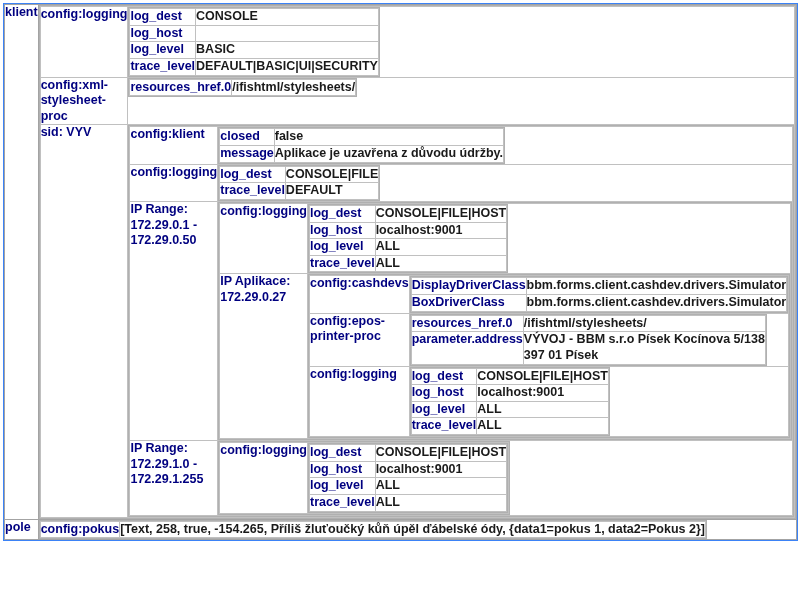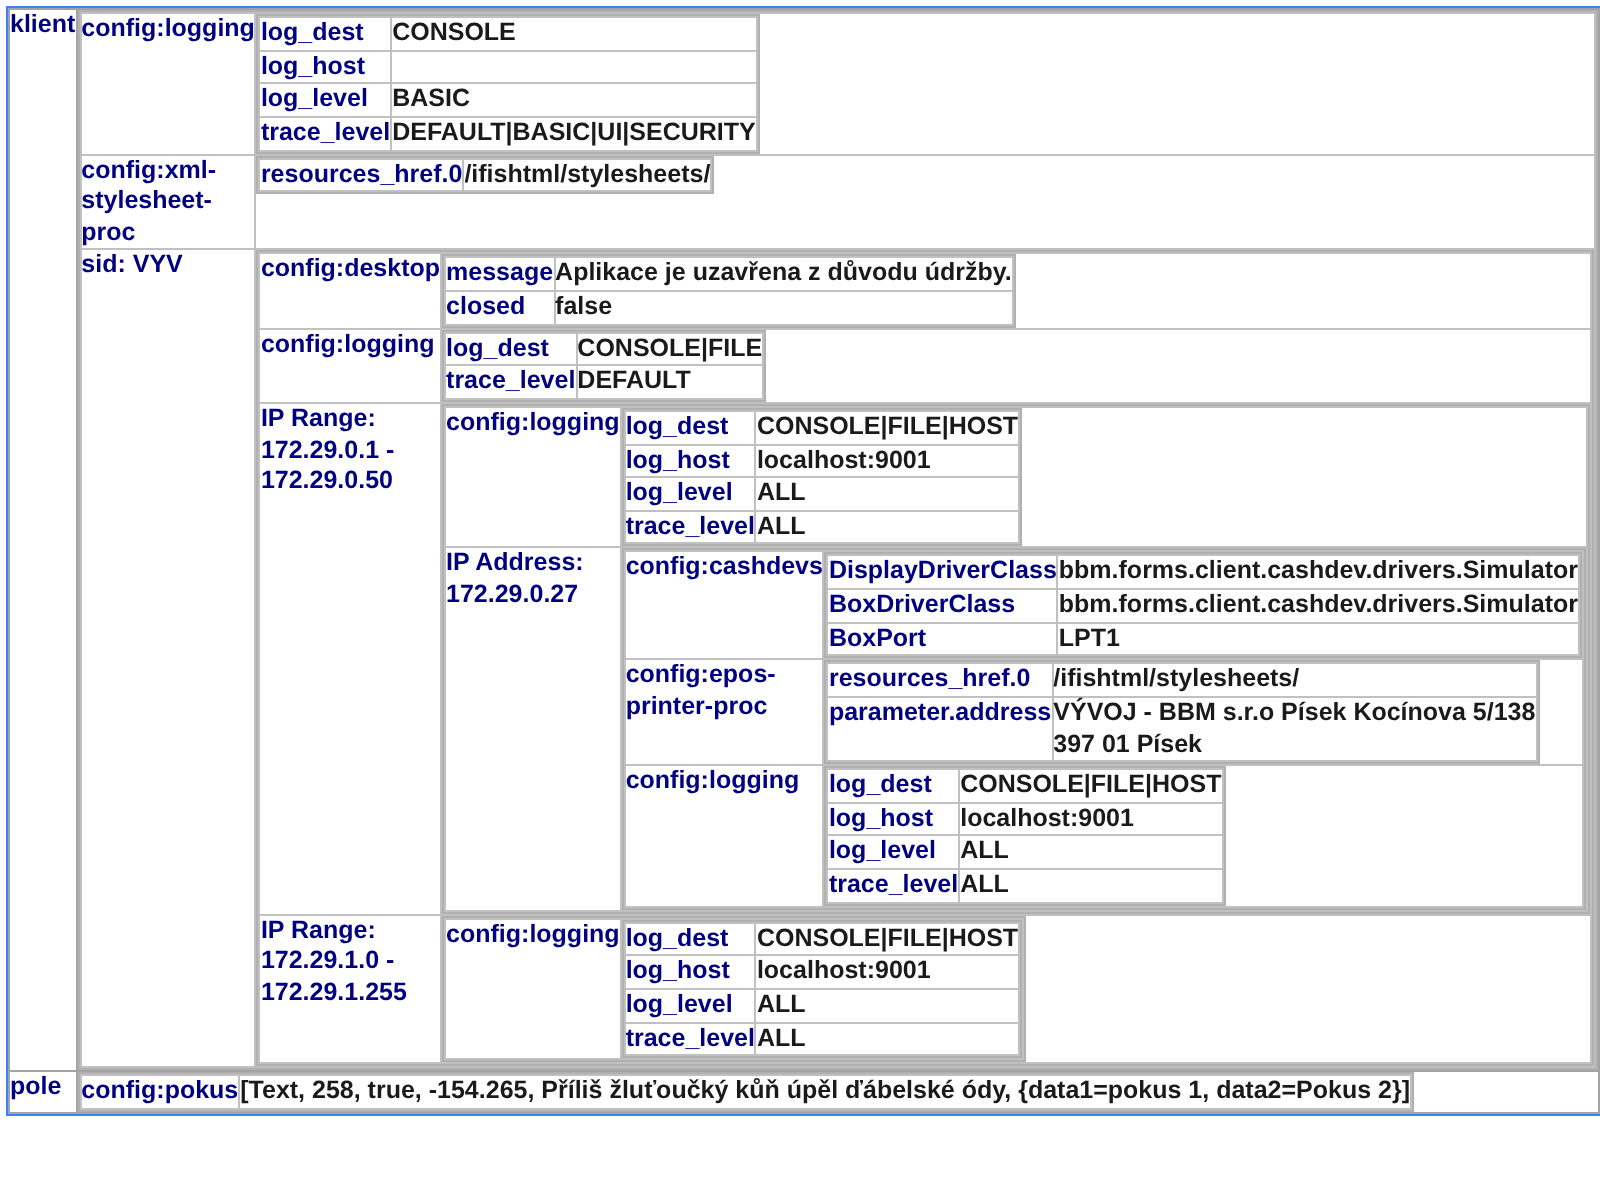--- a/index.html
+++ b/index.html
@@ -100,31 +100,31 @@
                       </tbody>
                     </table>
                   </td>
                 </tr>
                 <tr>
                   <td class="k">sid: VYV</td>
                   <td class="nest">
                     <table class="t inner">
                       <tbody>
                         <tr>
-                          <td class="k">config:desktop</td>
+                          <td class="k">config:klient</td>
                           <td class="nest">
                             <table class="t inner">
                               <tbody>
                                 <tr>
+                                  <td class="k">closed</td>
+                                  <td class="v">false</td>
+                                </tr>
+                                <tr>
                                   <td class="k">message</td>
                                   <td class="v">Aplikace je uzavřena z důvodu údržby.</td>
-                                </tr>
-                                <tr>
-                                  <td class="k">closed</td>
-                                  <td class="v">false</td>
                                 </tr>
                               </tbody>
                             </table>
                           </td>
                         </tr>
                         <tr>
                           <td class="k">config:logging</td>
                           <td class="nest">
                             <table class="t inner">
                               <tbody>
@@ -166,41 +166,37 @@
                                         </tr>
                                         <tr>
                                           <td class="k">trace_level</td>
                                           <td class="v">ALL</td>
                                         </tr>
                                       </tbody>
                                     </table>
                                   </td>
                                 </tr>
                                 <tr>
-                                  <td class="k">IP Address:
+                                  <td class="k">IP Aplikace:
 172.29.0.27</td>
                                   <td class="nest">
                                     <table class="t inner">
                                       <tbody>
                                         <tr>
                                           <td class="k">config:cashdevs</td>
                                           <td class="nest">
                                             <table class="t inner">
                                               <tbody>
                                                 <tr>
                                                   <td class="k">DisplayDriverClass</td>
                                                   <td class="v">bbm.forms.client.cashdev.drivers.Simulator</td>
                                                 </tr>
                                                 <tr>
                                                   <td class="k">BoxDriverClass</td>
                                                   <td class="v">bbm.forms.client.cashdev.drivers.Simulator</td>
-                                                </tr>
-                                                <tr>
-                                                  <td class="k">BoxPort</td>
-                                                  <td class="v">LPT1</td>
                                                 </tr>
                                               </tbody>
                                             </table>
                                           </td>
                                         </tr>
                                         <tr>
                                           <td class="k">config:epos-
 printer-proc</td>
                                           <td class="nest">
                                             <table class="t inner">

